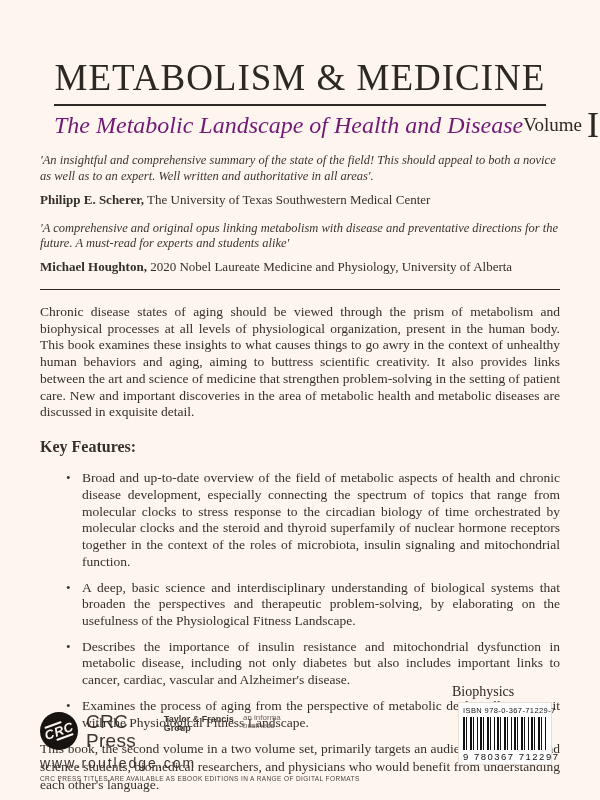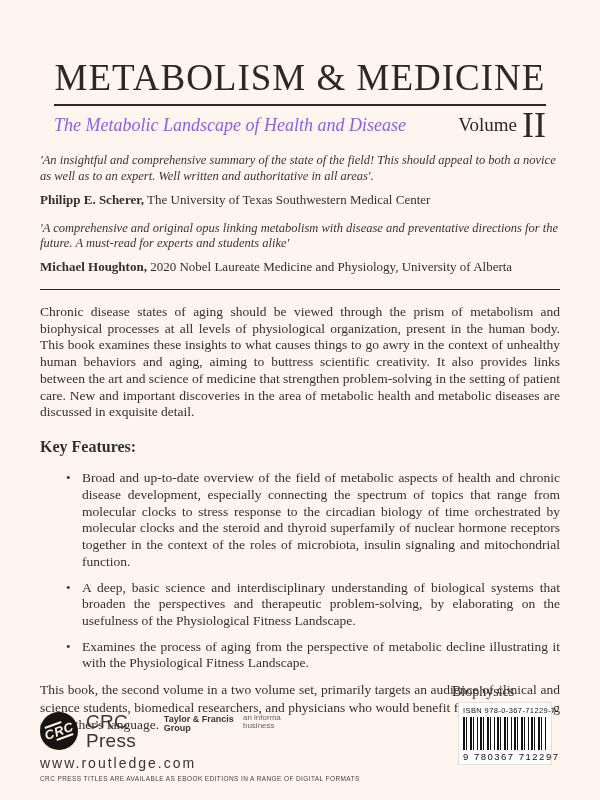--- a/index.html
+++ b/index.html
@@ -24,21 +24,21 @@
     white-space:nowrap; color:#2c2823;
   }
   .title-rule{
     border:none; border-top:2px solid #2c2823;
     margin:5px 0 4px 0;
   }
   .subtitle-row{
     display:flex; align-items:center; justify-content:space-between;
   }
   .subtitle{
-    font-style:italic; font-size:18px; color:#8b5cf6; white-space:nowrap;text-align:center;
+    font-style:italic; font-size:24px; color:#701a75; white-space:nowrap;text-align:center;
   }
   .volume{ display:flex; align-items:center; gap:5px; }
   .volume-word{ font-size:19px; color:#2c2823; }
   .volume-numeral{ font-size:36px; line-height:30px; color:#2c2823;text-align:center; }
   
   .quotes{ margin-top:13px; }
   .quote{
     font-style:italic; font-size:12.5px; line-height:1.26;
     text-align:left; color:#3a352f;
   }
@@ -165,20 +165,21 @@
 
   <hr class="section-rule">
 
   <p class="description">Chronic disease states of aging should be viewed through the prism of metabolism and biophysical processes at all levels of physiological organization, present in the human body. This book examines these insights to what causes things to go awry in the context of unhealthy human behaviors and aging, aiming to buttress scientific creativity. It also provides links between the art and science of medicine that strengthen problem-solving in the setting of patient care. New and important discoveries in the area of metabolic health and metabolic diseases are discussed in exquisite detail.</p>
 
   <div class="kf-heading">Key Features:</div>
 
   <ul class="features">
     <li>Broad and up-to-date overview of the field of metabolic aspects of health and chronic disease development, especially connecting the spectrum of topics that range from molecular clocks to stress response to the circadian biology of time orchestrated by molecular clocks and the steroid and thyroid superfamily of nuclear hormone receptors together in the context of the roles of microbiota, insulin signaling and mitochondrial function.</li>
     <li>A deep, basic science and interdisciplinary understanding of biological systems that broaden the perspectives and therapeutic problem-solving, by elaborating on the usefulness of the Physiological Fitness Landscape.</li>
+    <li>Describes the importance of insulin resistance and mitochondrial dysfunction in metabolic disease, including not only diabetes but also includes important links to cancer, cardiac, vascular and Alzheimer's disease.</li>
     <li>Examines the process of aging from the perspective of metabolic decline illustrating it with the Physiological Fitness Landscape.</li>
   </ul>
 
   <p class="closing">This book, the second volume in a two volume set, primarily targets an audience of clinical and science students, biomedical researchers, and physicians who would benefit from understanding each other's language.</p>
 
 </div>
 
 <div class="category">Biophysics</div>
 
 <div class="isbn-block">

